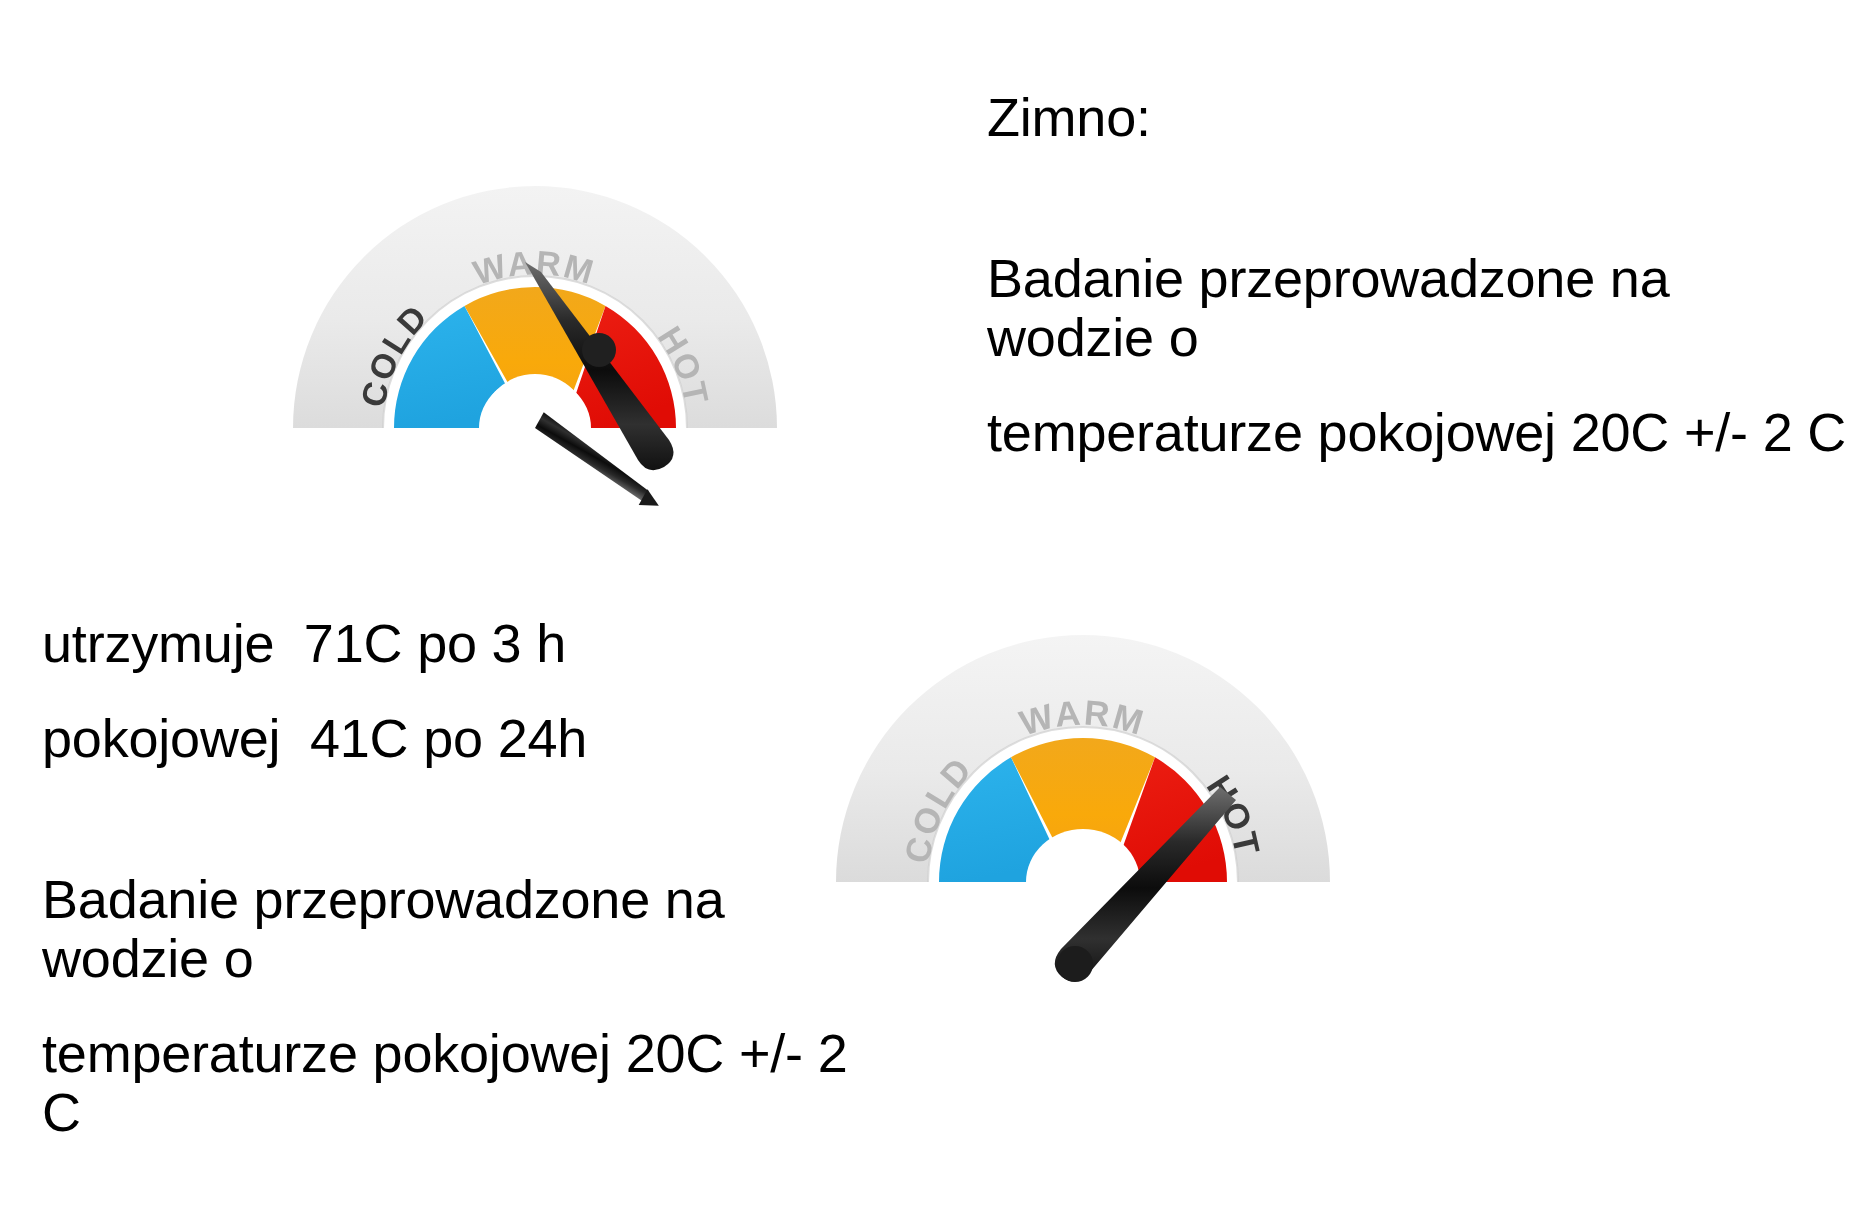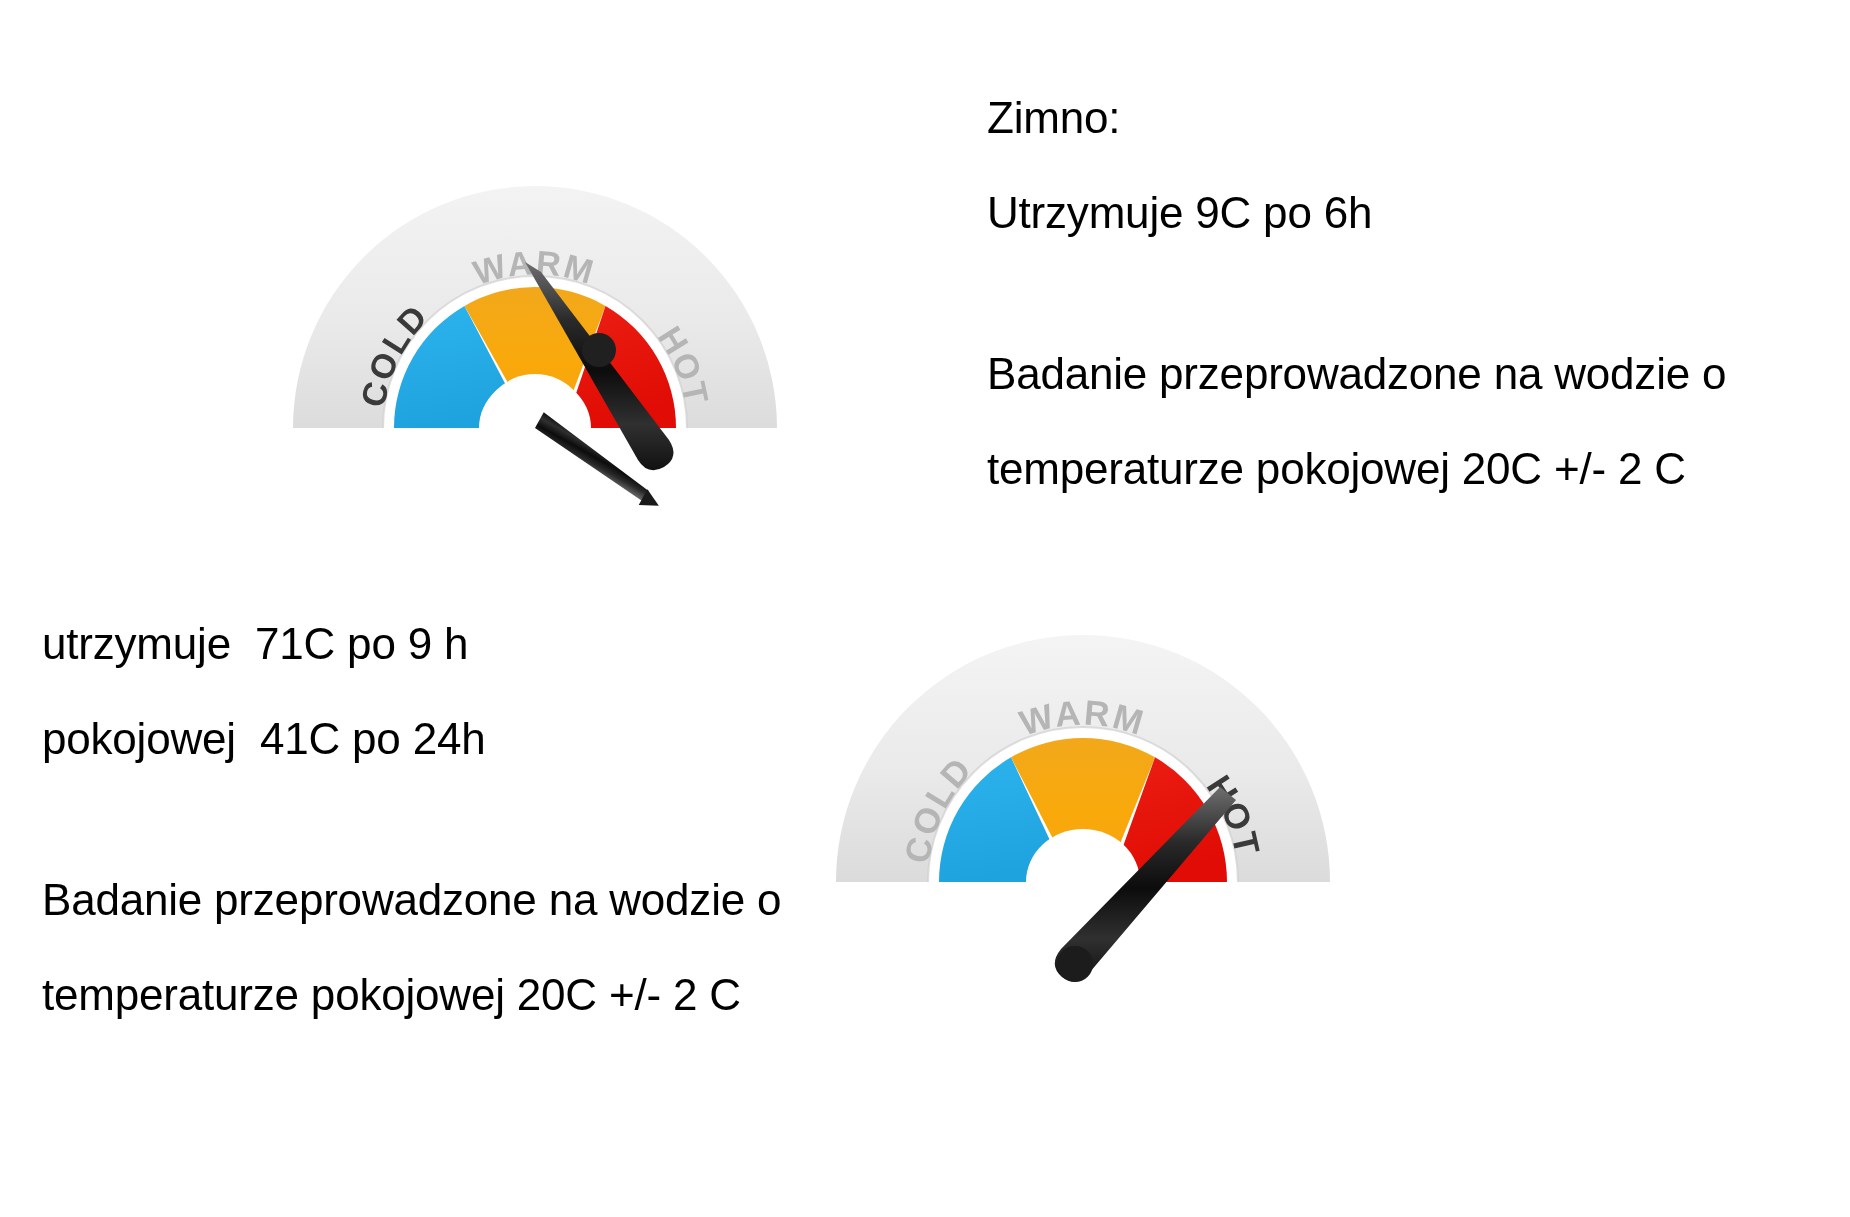--- a/index.html
+++ b/index.html
@@ -9,21 +9,21 @@
     font-family:"Liberation Sans", sans-serif;
     position:relative;
     overflow:hidden;
     color:#000;
   }
   .stage{position:absolute;inset:0;}
 
   
   .textblock{position:absolute;white-space:pre-wrap;}
   .tline{
-    font-size:44px;
+    font-size:54px;
     line-height:59px;
     letter-spacing:-0.2px;
     color:#000000;
   }
   .tgap{height:30px;}
 
   #cold-text{left:987px;top:52px;width:860px;}
   #warm-text{left:42px;top:578px;width:820px;}
 
   
@@ -179,27 +179,26 @@
 
       <g>
         <path d="M 430 215 L 446 228 L 300 400 Q 287 416 272 405 Q 258 393 271 377 Z" fill="url(#needleG2)"></path>
         <circle cx="285" cy="392" r="18" fill="#1C1C1C"></circle>
       </g>
     </svg>
   </div>
 
   <div class="textblock" id="cold-text">
     <div class="tline">Zimno:</div>
-    <div class="tline">Utrzymuje 9C po 6h</div>
     <div class="tgap"></div>
     <div class="tline">Badanie przeprowadzone na wodzie o</div>
     <div class="tline">temperaturze pokojowej 20C +/- 2 C</div>
   </div>
 
   <div class="textblock" id="warm-text">
-    <div class="tline">utrzymuje  71C po 9 h</div>
+    <div class="tline">utrzymuje  71C po 3 h</div>
     <div class="tline">pokojowej  41C po 24h</div>
     <div class="tgap"></div>
     <div class="tline">Badanie przeprowadzone na wodzie o</div>
     <div class="tline">temperaturze pokojowej 20C +/- 2 C</div>
   </div>
 
 </div>
 
 </body></html>

